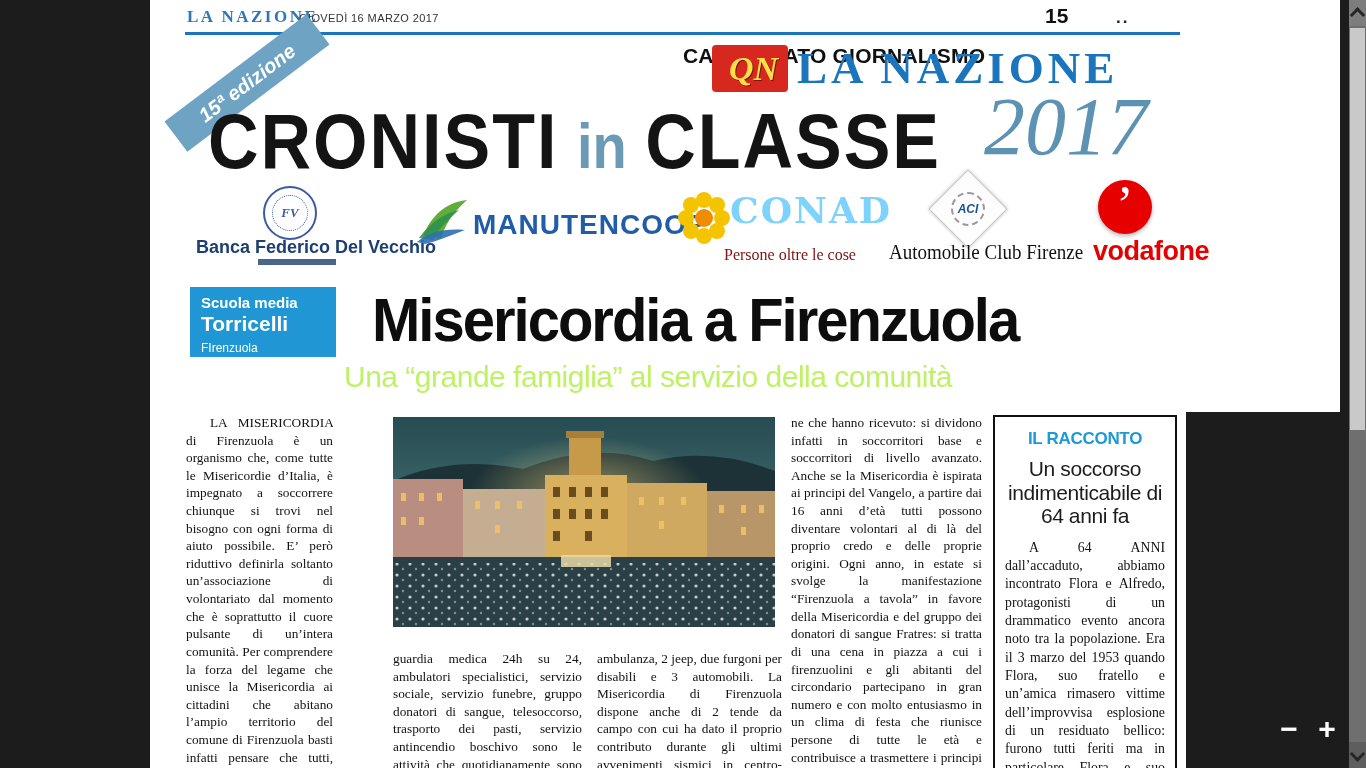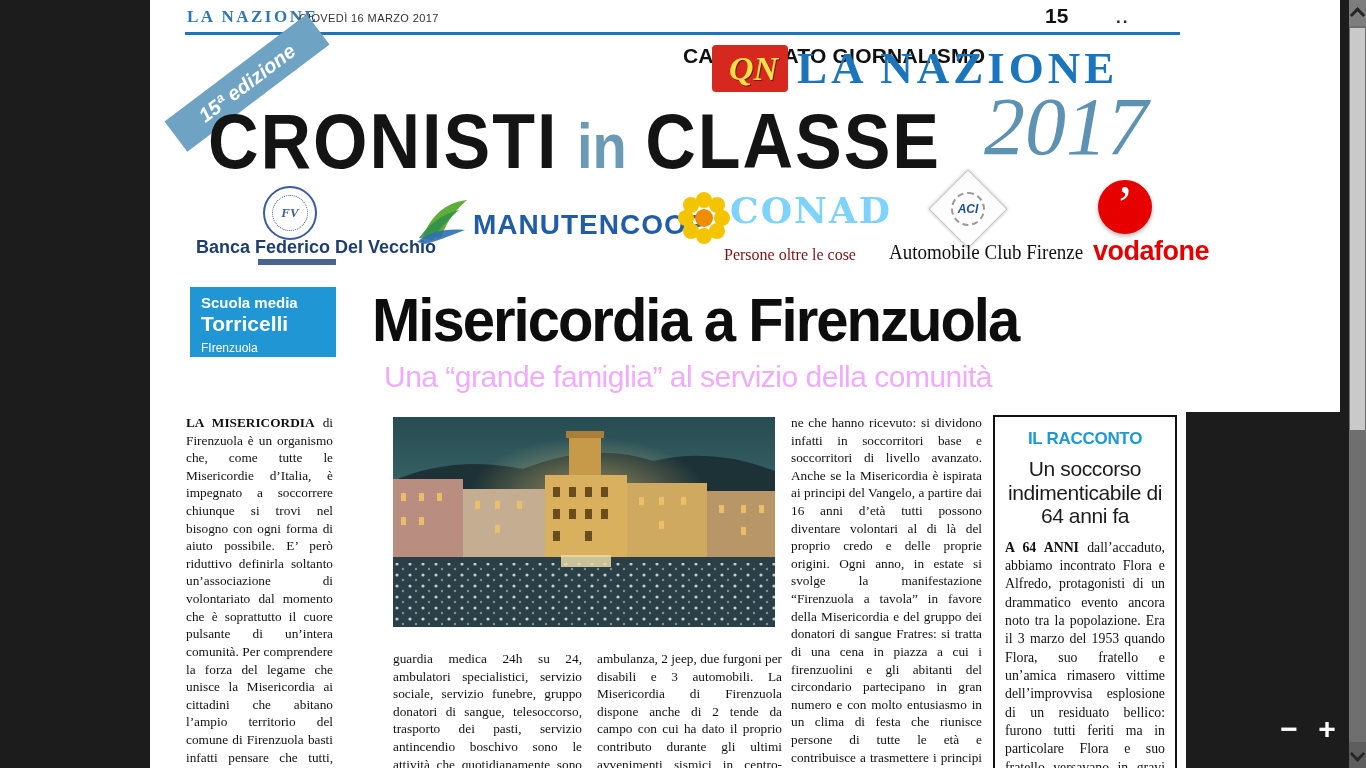--- a/index.html
+++ b/index.html
@@ -64,30 +64,30 @@
   .voda-name{left:1093px;top:236px;font-size:27px;font-weight:bold;color:#e60000;letter-spacing:-.5px;}
 
   
   .school-box{left:190px;top:287px;width:146px;height:70px;background:#2097d4;color:#fff;
     padding:8px 11px;box-sizing:border-box;}
   .school-line1{font-size:15px;font-weight:bold;line-height:1.1;}
   .school-line2{font-size:21px;font-weight:bold;line-height:1.15;}
   .school-line3{font-size:12px;margin-top:5px;}
   .headline{left:372px;top:284px;font-size:58px;font-weight:bold;color:#0d0d0d;letter-spacing:-2px;
     transform:scaleY(1.05);transform-origin:top left;white-space:nowrap;}
-  .subhead{left:344px;top:360px;font-size:30px;color:#f0abfc;letter-spacing:-.5px;white-space:nowrap;margin-left:40px;}
+  .subhead{left:344px;top:360px;font-size:30px;color:#bef264;letter-spacing:-.5px;white-space:nowrap;}
 
   
   .bodycol{font-family:"Liberation Serif",serif;font-size:13.3px;line-height:1.325;color:#111;
     text-align:justify;overflow:hidden;}
   .col1{left:186px;top:414px;width:147px;height:354px;}
   .col2{left:393px;top:650px;width:189px;height:118px;}
   .col3{left:597px;top:650px;width:185px;height:118px;}
   .col4{left:791px;top:414px;width:191px;height:354px;}
-  .lead{font-weight:bold;}
+  .lead{font-weight:normal;margin-left:24px;}
 
   .photo{left:393px;top:417px;width:382px;height:210px;overflow:hidden;}
   .caption{left:393px;top:630px;font-size:14px;font-weight:bold;color:#111;}
 
   
   .story-box{left:993px;top:415px;width:184px;height:360px;background:#fff;border:2px solid #111;
     box-sizing:border-box;padding:12px 10px;}
   .story-kicker{color:#1a9ad6;font-size:17px;font-weight:bold;text-align:center;letter-spacing:-.3px;}
   .story-head{font-size:21px;color:#1c1c1c;text-align:center;line-height:1.12;margin-top:8px;
     letter-spacing:-.4px;}

